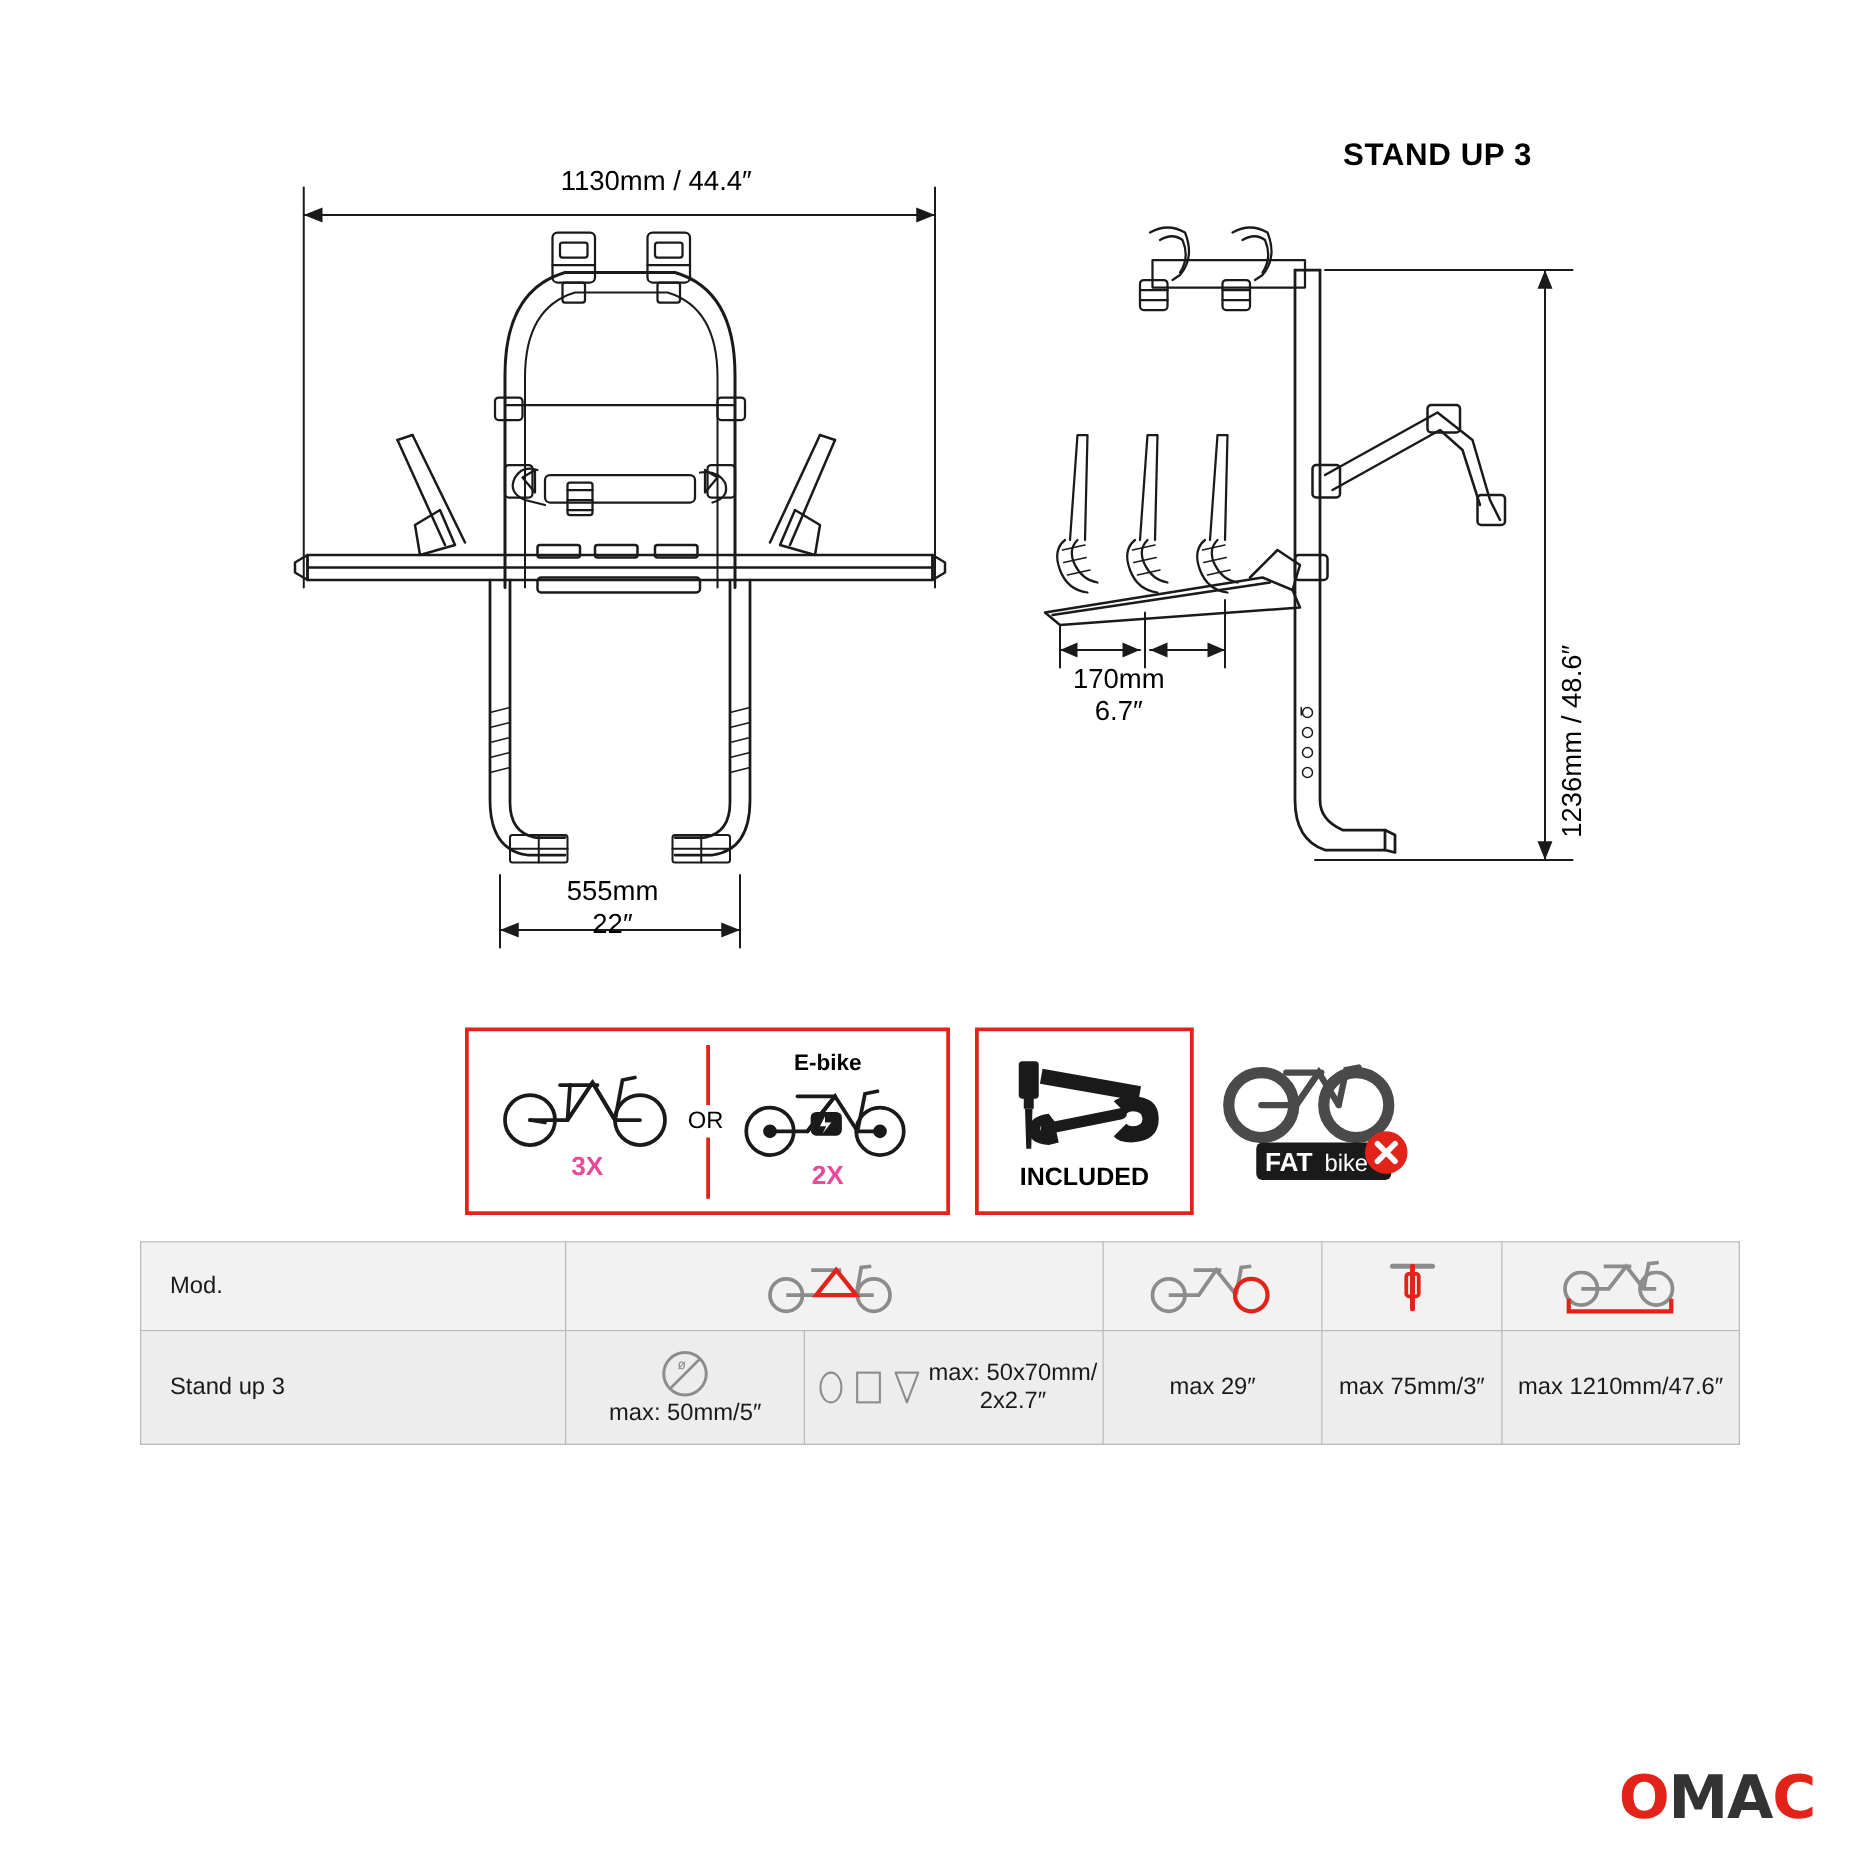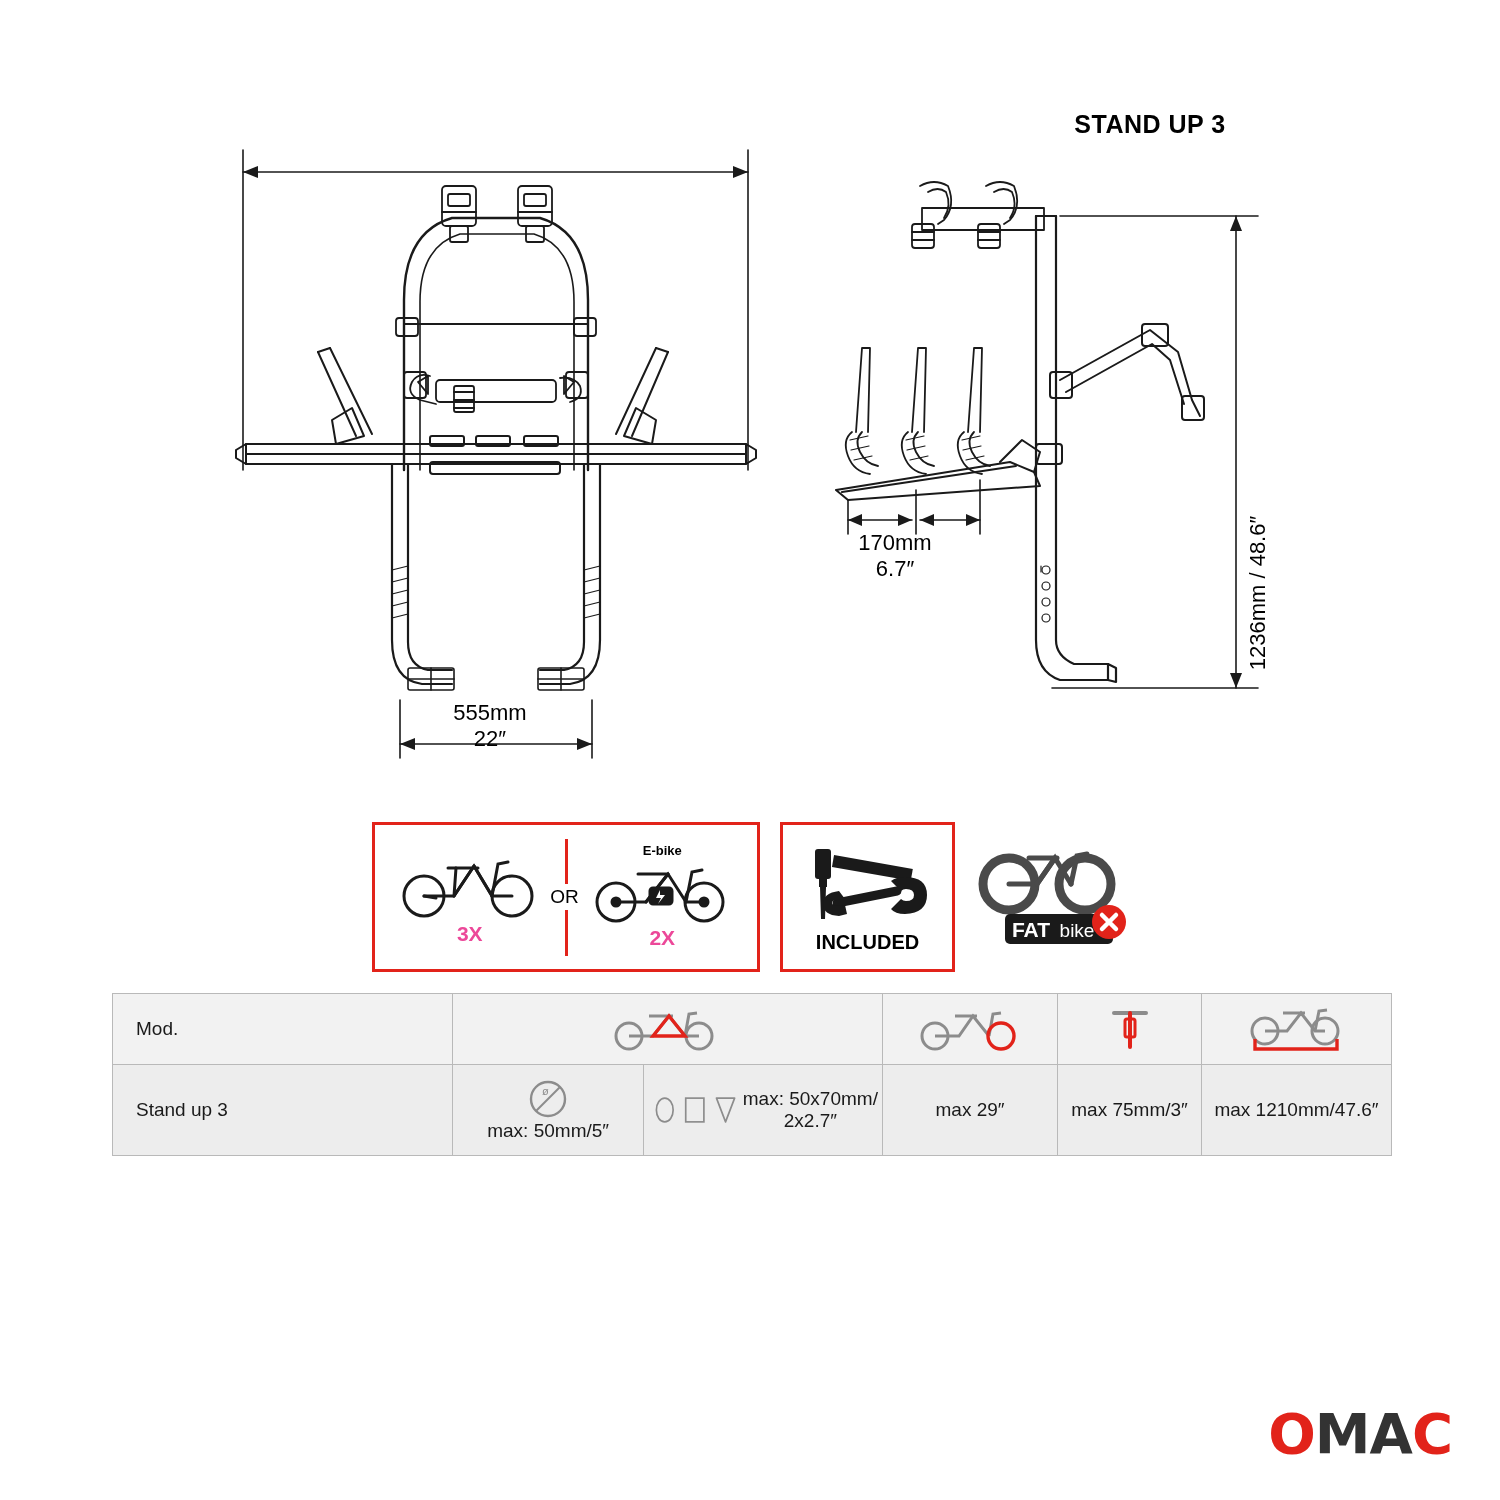--- a/index.html
+++ b/index.html
@@ -92,21 +92,21 @@
     padding: 4px 0 6px;
   }
   .bike-cell + .bike-cell { border-left: 3px solid #e2231a; }
   .bike-count {
     font-size: 21px;
     font-weight: bold;
     color: #ec4899;
     margin-top: 2px;
   }
   .ebike-label {
-    font-size: 13px;
+    font-size: 18px;
     font-weight: bold;
     color: #000;
     margin-bottom: 0px;
   }
   .or-badge {
     position: absolute;
     top: 50%;
     left: 50%;
     transform: translate(-50%, -50%);
     font-size: 19px;
@@ -164,21 +164,21 @@
     display: flex;
     align-items: center;
     justify-content: center;
   }
 
   
   .logo {
     position: absolute;
     bottom: 38px;
     right: 48px;
-    font-size: 56px;
+    font-size: 48px;
     font-weight: bold;
     letter-spacing: -1px;
     line-height: 1;
     font-family: "DejaVu Sans", sans-serif;
   }
   .logo .o { color: #e2231a; }
   .logo .m { color: #333333; }
   .logo .a { color: #333333; }
   .logo .c { color: #e2231a; }
 </style>
@@ -377,20 +377,21 @@
       <g stroke-width="1.6">
         <line x1="1236" y1="216" x2="1236" y2="688"></line>
         <polygon points="1236,216 1230,231 1242,231" fill="#1a1a1a" stroke="none"></polygon>
         <polygon points="1236,688 1230,673 1242,673" fill="#1a1a1a" stroke="none"></polygon>
         <line x1="1060" y1="216" x2="1258" y2="216"></line>
         <line x1="1052" y1="688" x2="1258" y2="688"></line>
       </g>
     </g>
   </svg>
 
+  <div class="dim-label" id="dim-width-top">1130mm / 44.4″</div>
   <div class="dim-label" id="dim-depth-bottom">555mm
 22″</div>
   <div class="dim-label" id="dim-spacing">170mm
 6.7″</div>
   <div class="dim-vert" id="dim-height">1236mm / 48.6″</div>
 
   <div class="icon-row">
 
     <div class="box-red bike-box">
       <div class="bike-cell">

